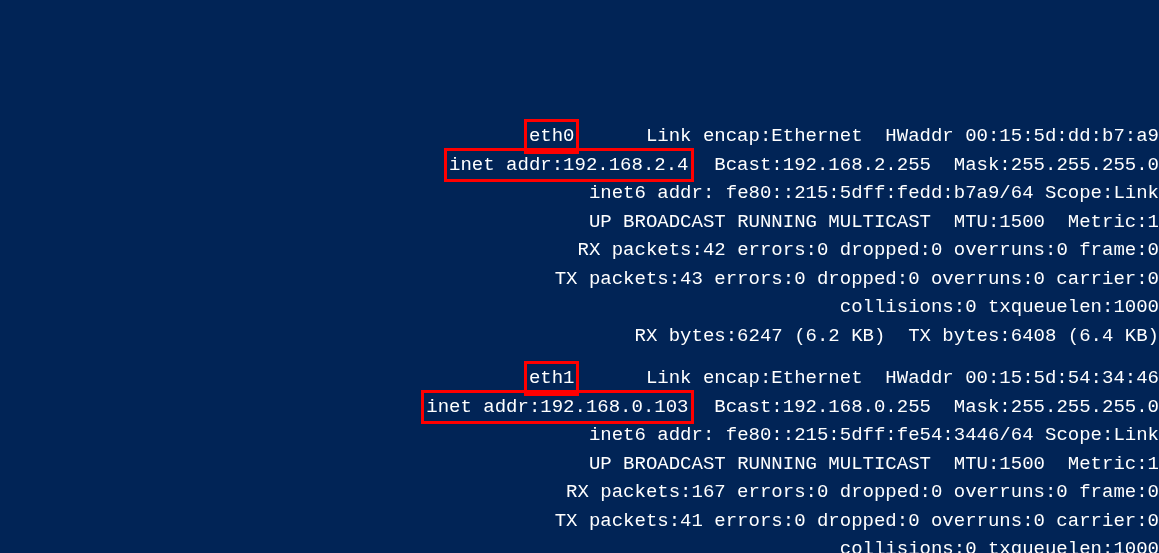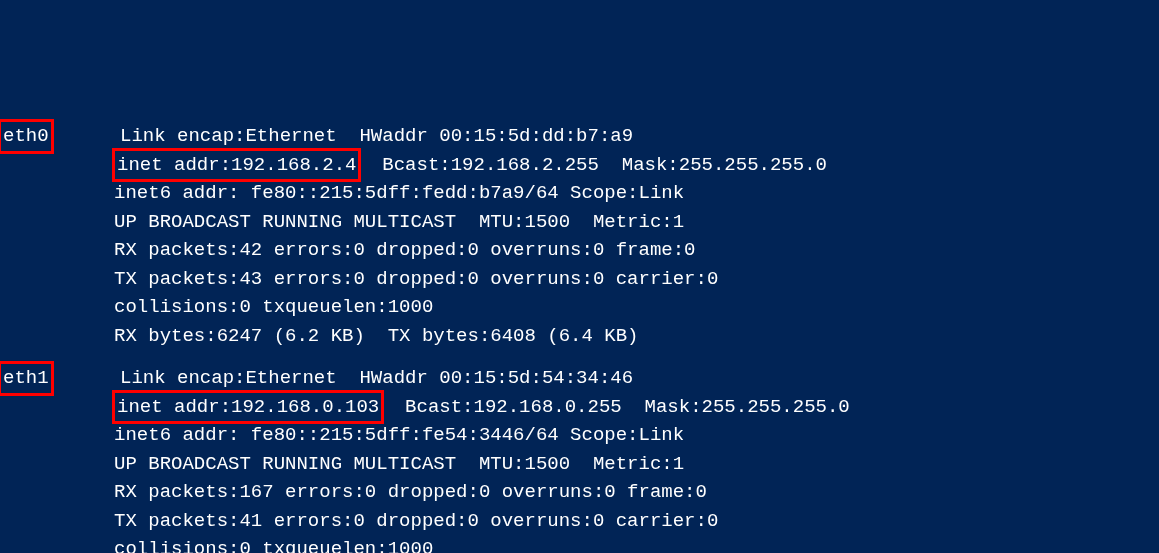--- a/index.html
+++ b/index.html
@@ -1,18 +1,19 @@
 <!DOCTYPE html>
 <html><head>
   <meta charset="utf-8">
   <style>
     * {
       margin: 0;
       padding: 0;
       box-sizing: border-box;
+      text-align: right;
     }
     body {
       background-color: #012456;
       color: #ffffff;
       font-family: 'Consolas', 'Courier New', monospace;
       font-size: 19px;
       line-height: 1.5;
       padding: 8px 0;
       white-space: pre;
       width: 1159px;

